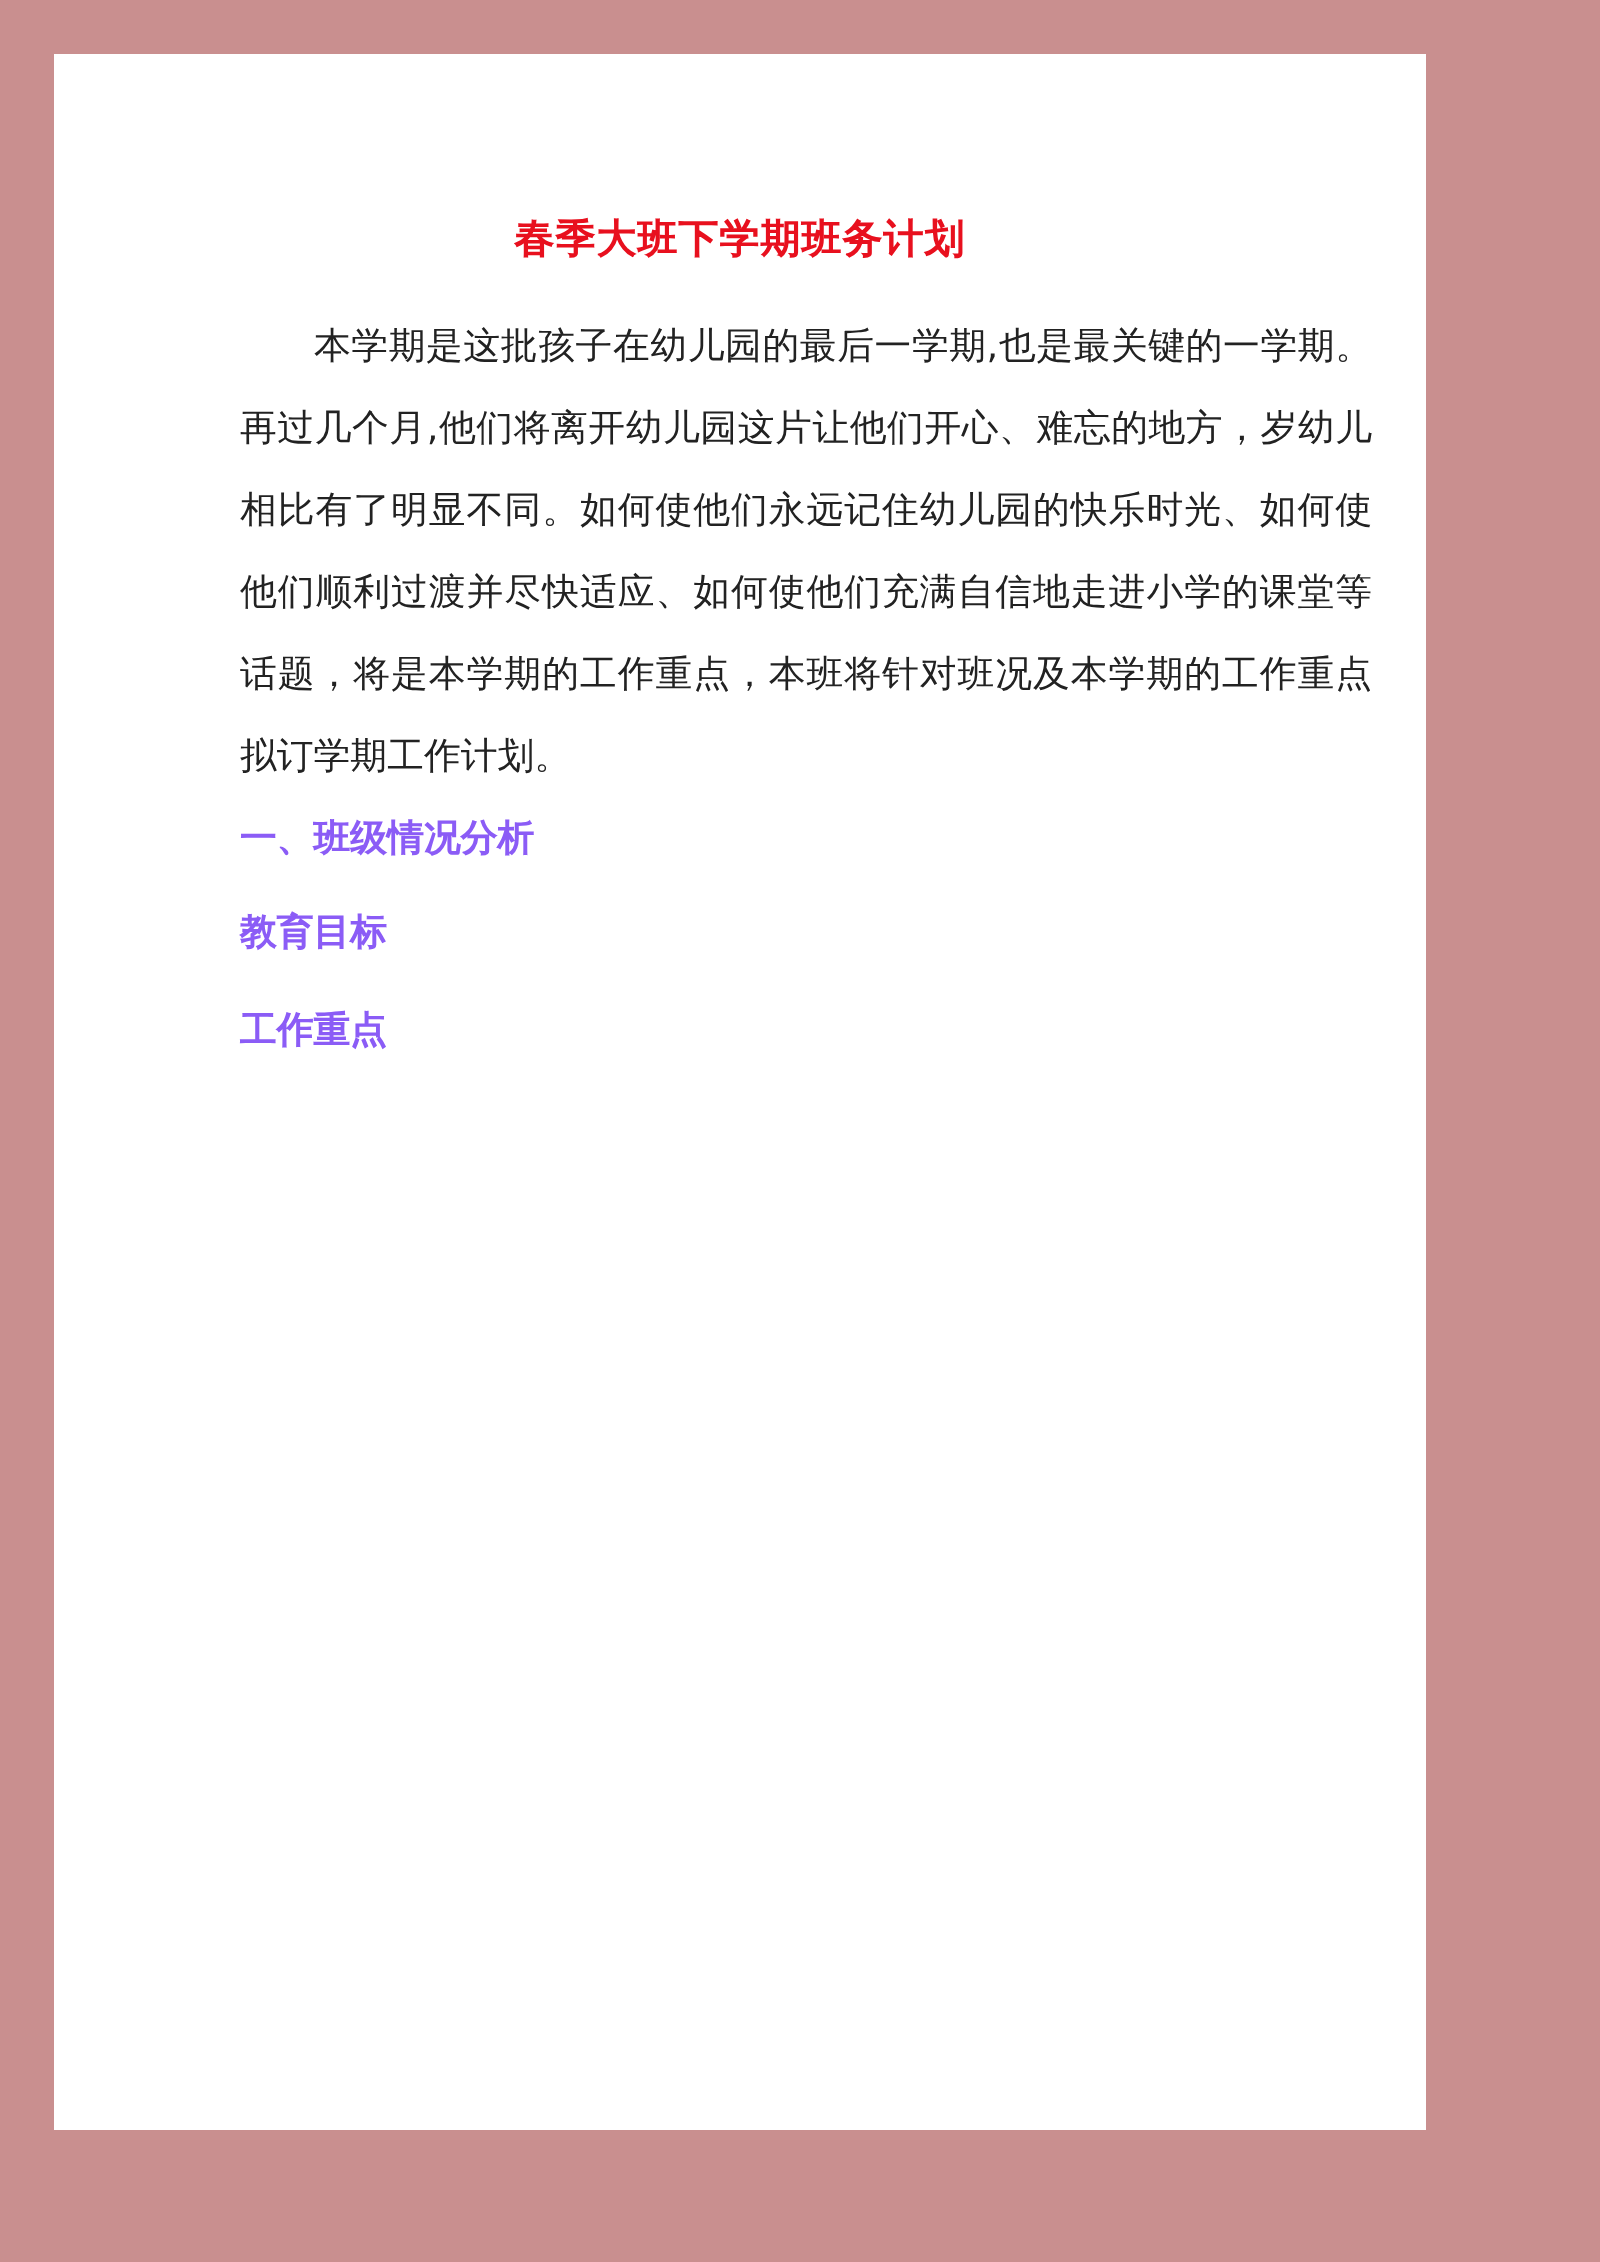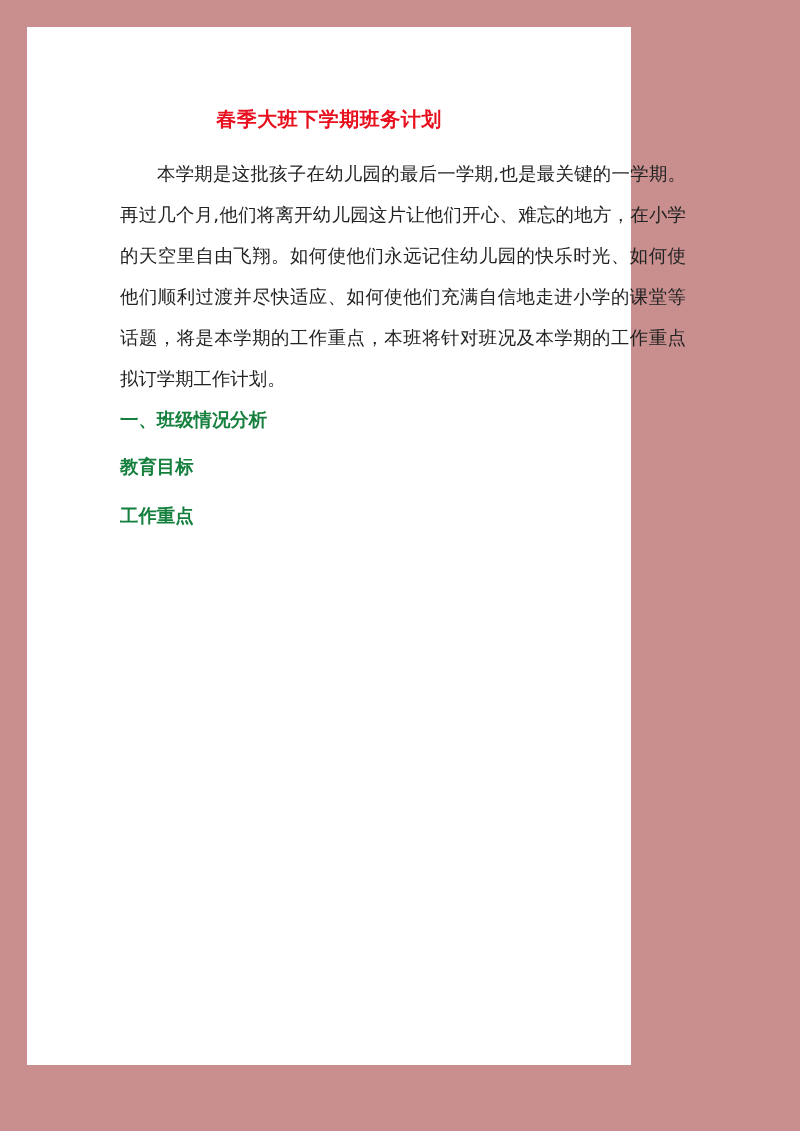--- a/index.html
+++ b/index.html
@@ -6,21 +6,21 @@
     body {
       width: 800px; height: 1131px;
       background: #c98f8f;
       position: relative;
       overflow: hidden;
       font-family: "DejaVu Sans", "Liberation Sans", sans-serif;
     }
     .page {
       position: absolute;
       left: 27px; top: 27px;
-      width: 604px; height: 1038px;
+      width: 686px; height: 1038px;
       background: #ffffff;
     }
     .title {
       position: absolute;
       left: 0; right: 0; top: 78px;
       text-align: center;
       color: #e8101e;
       font-size: 20px;
       font-weight: bold;
       letter-spacing: 0.5px;
@@ -29,32 +29,32 @@
     .content {
       position: absolute;
       left: 93px; top: 126px;
       width: 566px;
       color: #222222;
       font-size: 18.4px;
       line-height: 41px;
     }
     .content p { margin: 0; text-align: justify; text-align-last: left; }
     .para-indent { text-indent: 37px; }
-    .heading { font-weight: bold; color: #15803d; }
+    .heading { font-weight: bold; color: #8b5cf6; }
     .gap-small { margin-top: 6px !important; }
     .gap-mid { margin-top: 8px !important; }
   </style>
 </head>
 <body>
 
 <div class="page">
   <div class="title">春季大班下学期班务计划</div>
 
   <div class="content">
-    <p class="para-indent">本学期是这批孩子在幼儿园的最后一学期,也是最关键的一学期。再过几个月,他们将离开幼儿园这片让他们开心、难忘的地方，在小学的天空里自由飞翔。如何使他们永远记住幼儿园的快乐时光、如何使他们顺利过渡并尽快适应、如何使他们充满自信地走进小学的课堂等话题，将是本学期的工作重点，本班将针对班况及本学期的工作重点拟订学期工作计划。</p>
+    <p class="para-indent">本学期是这批孩子在幼儿园的最后一学期,也是最关键的一学期。再过几个月,他们将离开幼儿园这片让他们开心、难忘的地方，岁幼儿相比有了明显不同。如何使他们永远记住幼儿园的快乐时光、如何使他们顺利过渡并尽快适应、如何使他们充满自信地走进小学的课堂等话题，将是本学期的工作重点，本班将针对班况及本学期的工作重点拟订学期工作计划。</p>
 
     <p class="heading">一、班级情况分析</p>
 
 
 
     <p class="heading gap-small">教育目标</p>
 
     <p class="heading gap-mid">工作重点</p>
   </div>
 </div>

